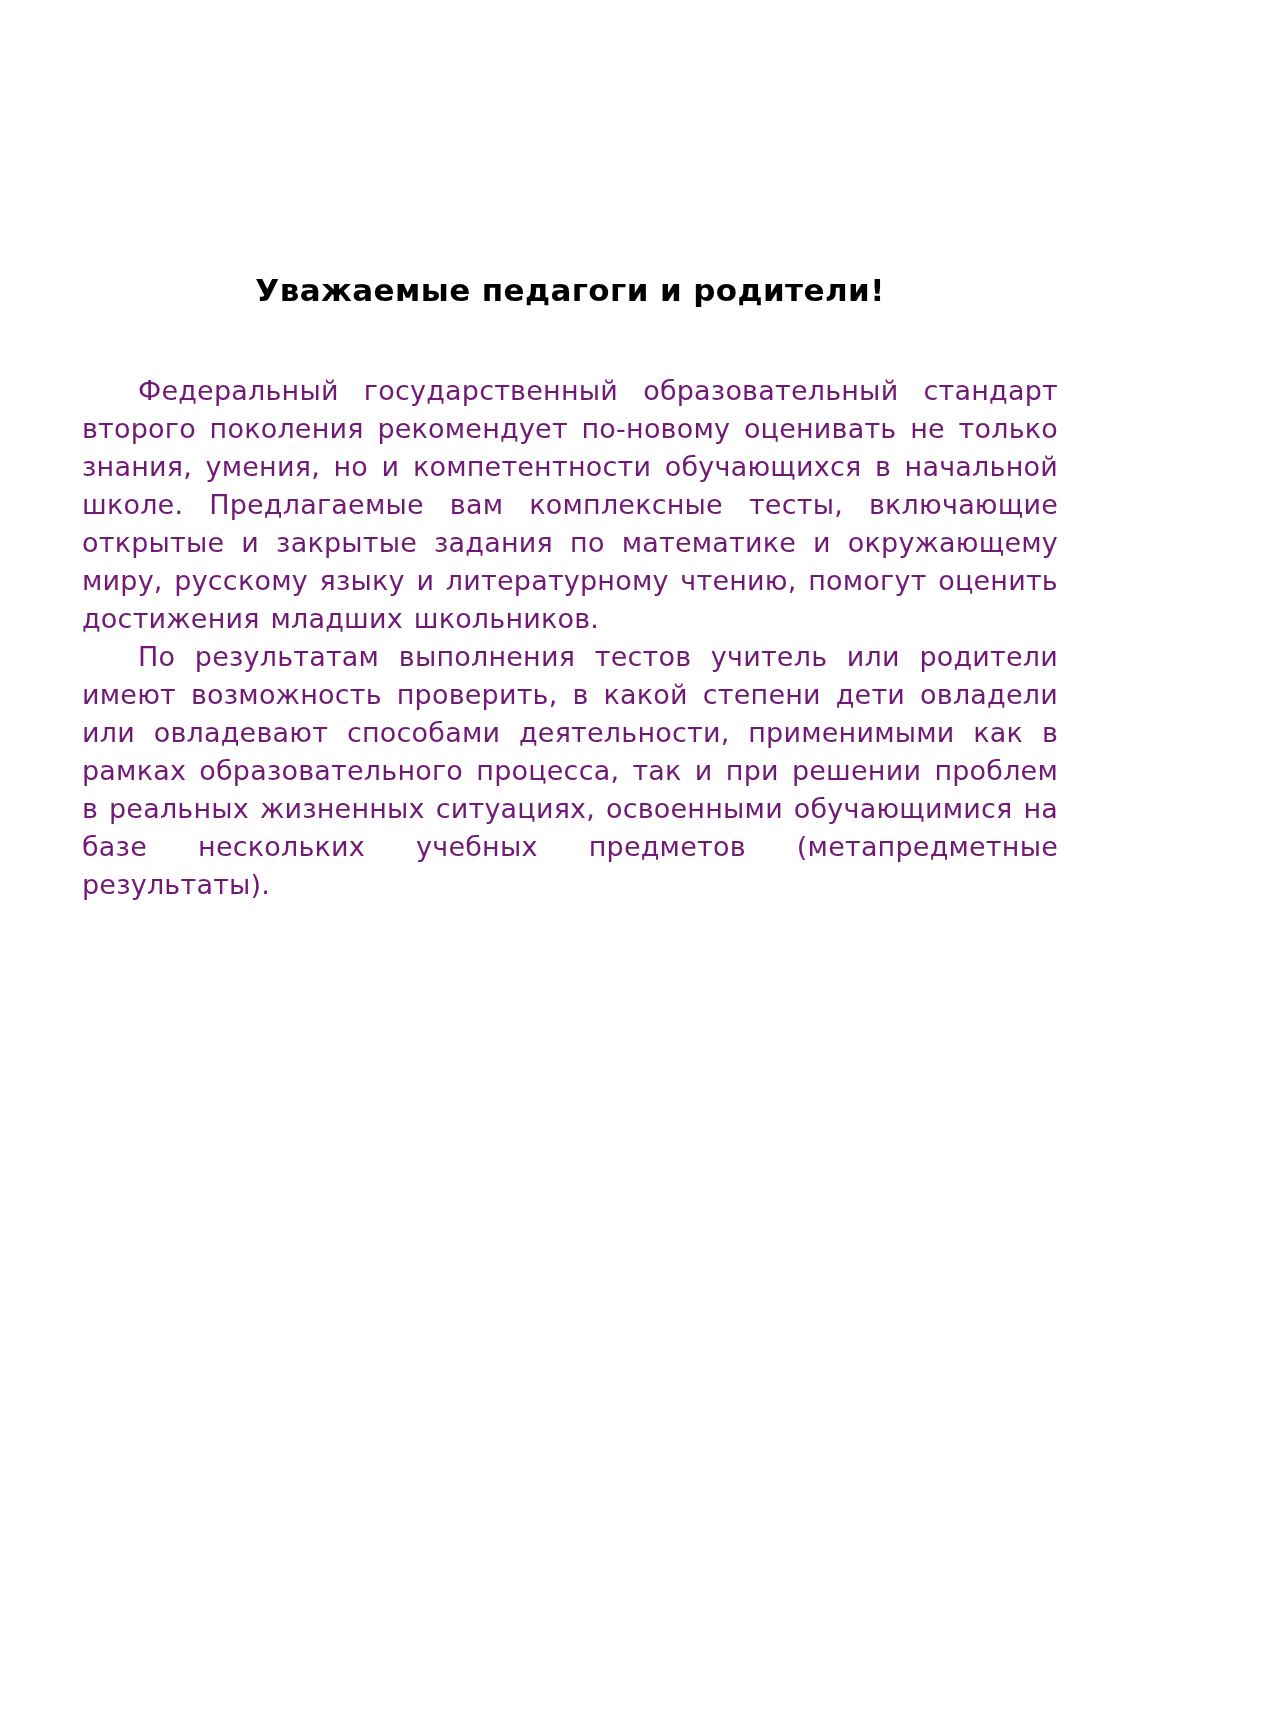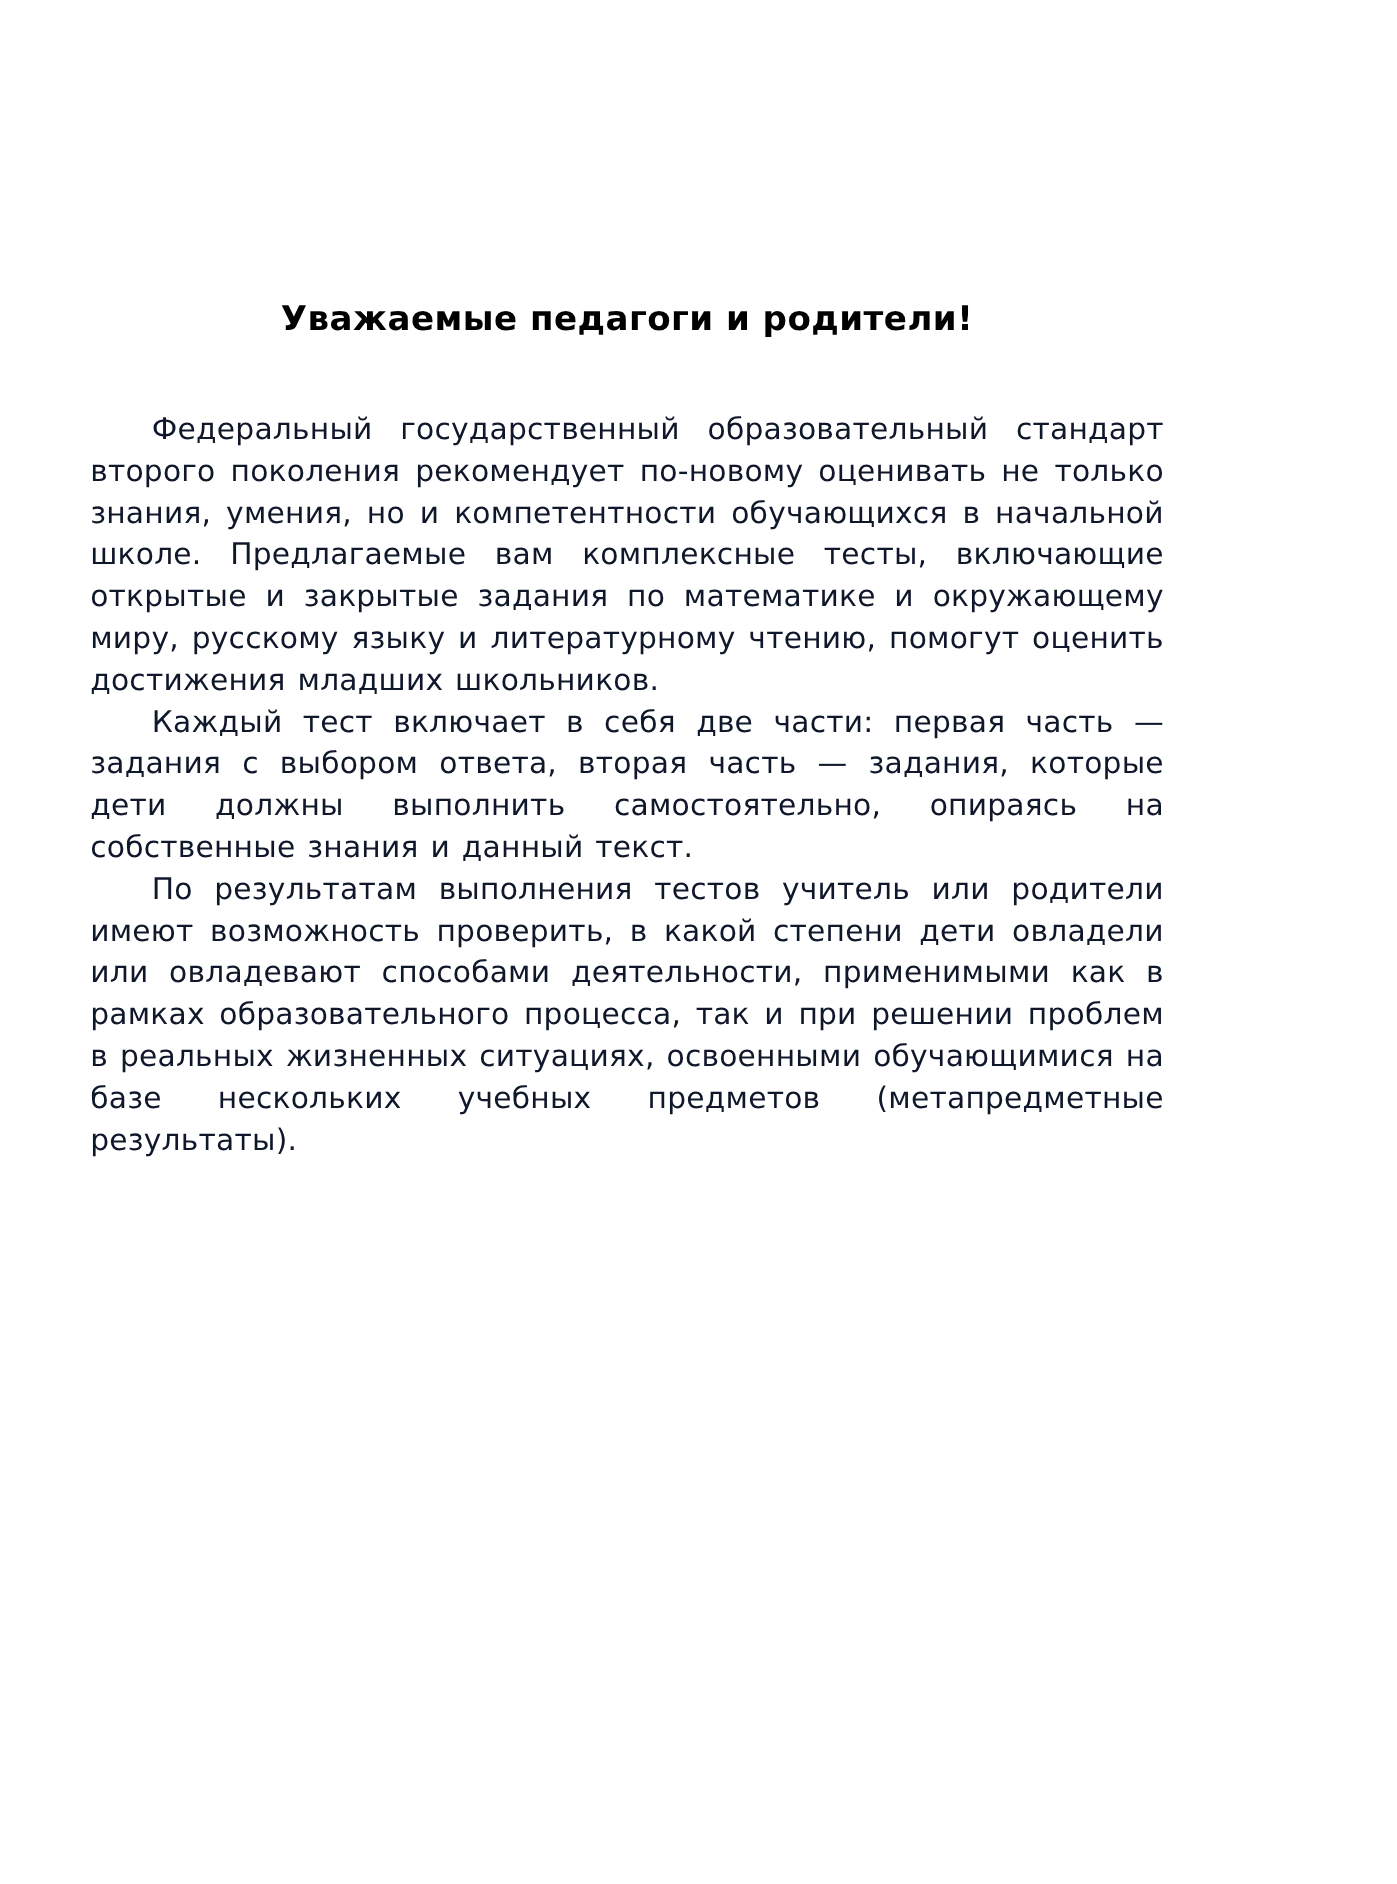--- a/index.html
+++ b/index.html
@@ -33,26 +33,25 @@
     color: #000000;
   }
   .text-block p {
     margin: 0;
     text-indent: 56px;
     font-size: 27px;
     line-height: 38px;
     letter-spacing: 0.2px;
     word-spacing: 2px;
     text-align: justify;
-    color: #0f172a;
+    color: #701a75;
   }
 </style>
 </head>
 <body>
 
 <div class="page">
   <div class="text-block">
     <h1 class="title">Уважаемые педагоги и родители!</h1>
     <p>Федеральный государственный образовательный стандарт второго поколения рекомендует по-новому оценивать не только знания, умения, но и компетентности обучающихся в начальной школе. Предлагаемые вам комплексные тесты, включающие открытые и закрытые задания по математике и окружающему миру, русскому языку и литературному чтению, помогут оценить достижения младших школьников.</p>
-    <p>Каждый тест включает в себя две части: первая часть — задания с выбором ответа, вторая часть — задания, которые дети должны выполнить самостоятельно, опираясь на собственные знания и данный текст.</p>
     <p>По результатам выполнения тестов учитель или родители имеют возможность проверить, в какой степени дети овладели или овладевают способами деятельности, применимыми как в рамках образовательного процесса, так и при решении проблем в реальных жизненных ситуациях, освоенными обучающимися на базе нескольких учебных предметов (метапредметные результаты).</p>
   </div>
 </div>
 
 </body></html>

